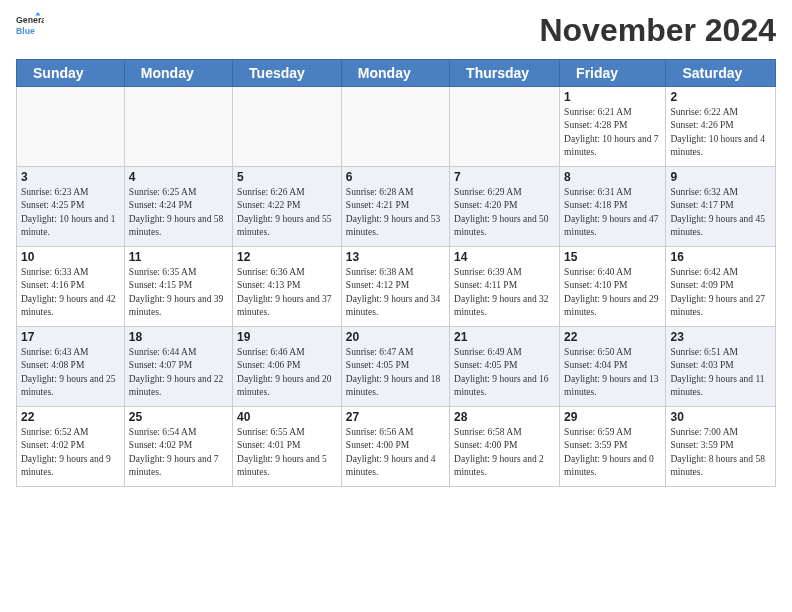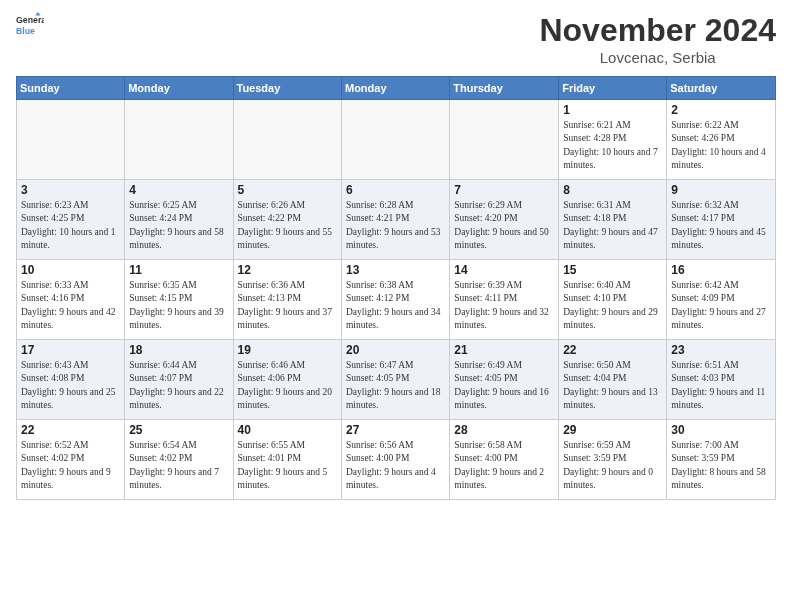--- a/index.html
+++ b/index.html
@@ -24,42 +24,42 @@
     .logo {
       display: flex;
       align-items: center;
       gap: 4px;
     }
     .logo-icon {
       width: 28px;
       height: 28px;
     }
     .title-block {
-      text-align: center;
+      text-align: right;
     }
     .month-title {
       font-size: 32px;
       font-weight: bold;
       color: #333;
     }
     .subtitle {
       font-size: 15px;
       color: #555;
     }
     .calendar {
       width: 100%;
       border-collapse: collapse;
       font-size: 10px;
     }
     .calendar th {
       background: #4a7fc1;
       color: #fff;
-      padding: 5px 3px;
+      padding: 5px 16px;
       text-align: left;
-      font-size: 11px;
+      font-size: 14px;
       font-weight: bold;
       border: 1px solid #3a6aa8;
     }
     .calendar td {
       border: 1px solid #ccc;
       vertical-align: top;
       padding: 3px 4px;
       width: 113px;
       height: 80px;
       background: #fff;
@@ -93,21 +93,20 @@
       <svg class="logo-icon" viewBox="0 0 32 32">
           <g>
   <text x="0" y="13" font-size="10" font-weight="bold" fill="#333" font-family="Arial">General</text>
   <text x="0" y="25" font-size="10" font-weight="bold" fill="#4a90d9" font-family="Arial">Blue</text>
   <polygon points="22,4 28,4 25,0" fill="#4a90d9"></polygon>
 </g>
         </svg>
     </div>
     <div class="title-block">
       <div class="month-title">November 2024</div>
-      <div class="subtitle">Lovcenac, Serbia</div>
     </div>
   </div>
 
   <table class="calendar">
     <thead>
       <tr>
         <th>Sunday</th>
         <th>Monday</th>
         <th>Tuesday</th>
         <th>Monday</th>

